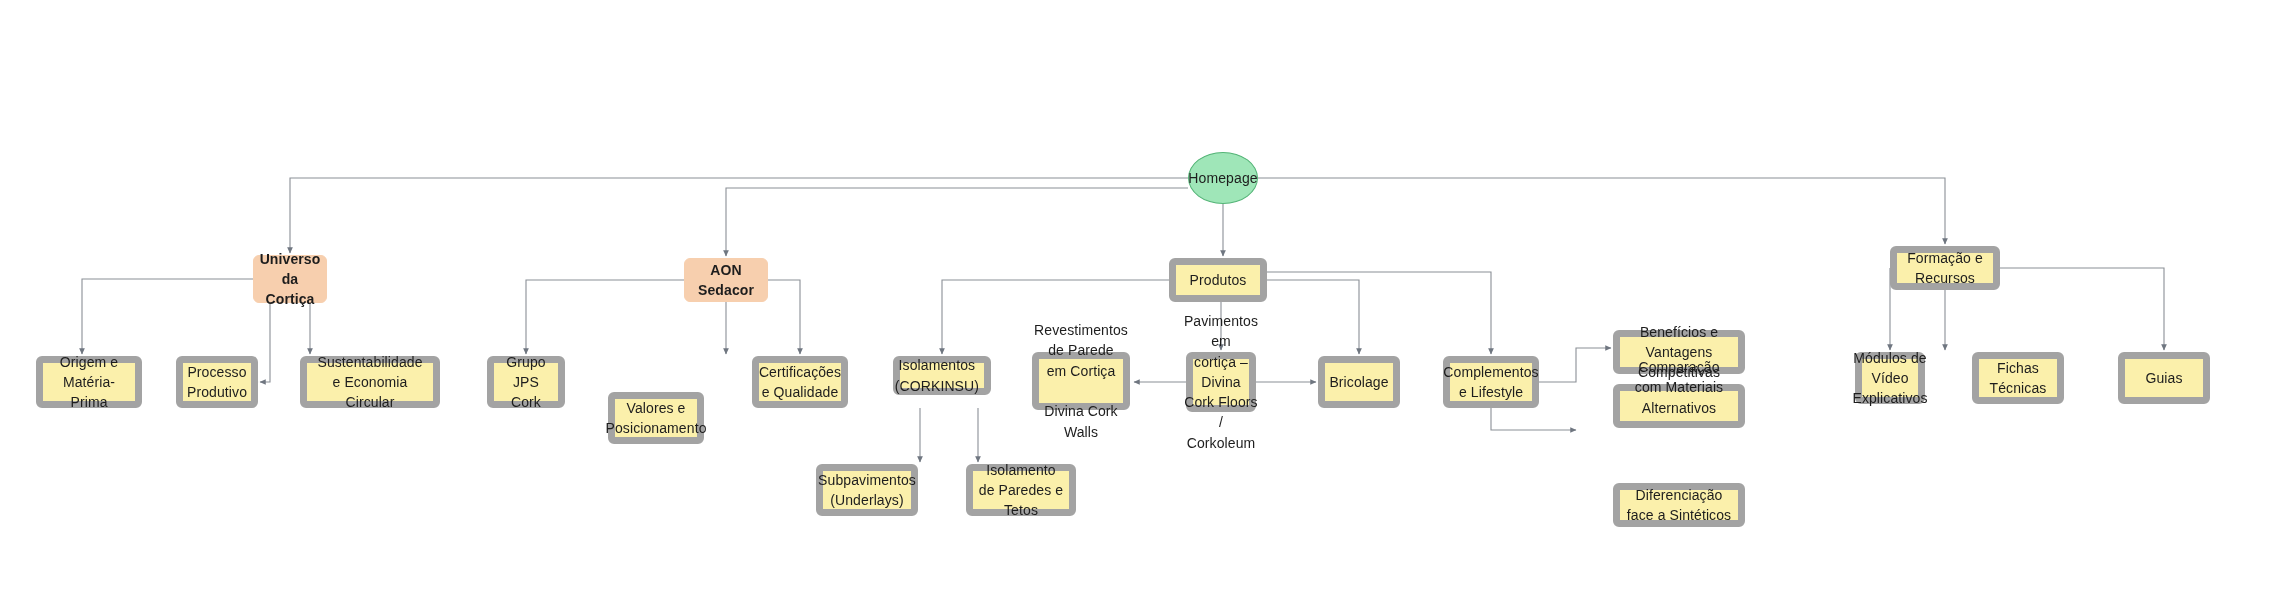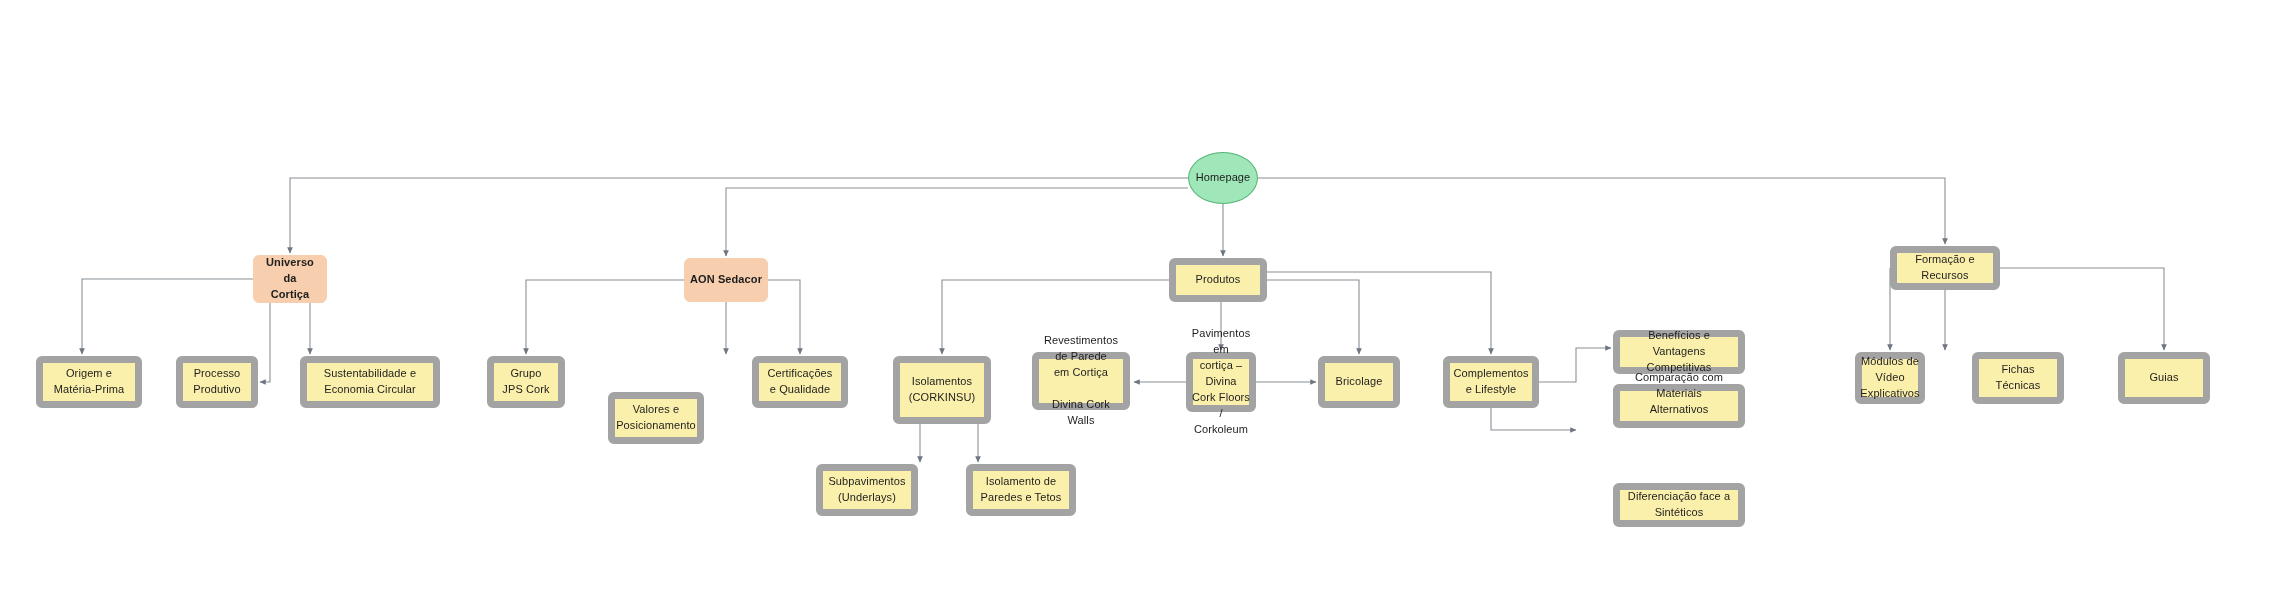--- a/index.html
+++ b/index.html
@@ -26,21 +26,21 @@
     pointer-events: none;
   }
   .node {
     position: absolute;
     box-sizing: border-box;
     display: flex;
     align-items: center;
     justify-content: center;
     text-align: center;
     border-radius: 6px;
-    font-size: 11px;
+    font-size: 14px;
     line-height: 1.45;
     color: #1d1d1d;
     letter-spacing: 0.1px;
     padding: 3px 5px;
     white-space: pre-line;
   }
   .node.root {
     border-radius: 50% / 50%;
     background: #9fe6b8;
     border: 1px solid #53b476;
@@ -98,21 +98,21 @@
 Cortiça</span></div>
       <div class="node accent" style="left: 684px; top: 258px; width: 84px; height: 44px;"><span>AON Sedacor</span></div>
       <div class="node plain" style="left: 1169px; top: 258px; width: 98px; height: 44px;"><span>Produtos</span></div>
       <div class="node plain" style="left: 1890px; top: 246px; width: 110px; height: 44px;"><span>Formação e Recursos</span></div>
       <div class="node plain" style="left: 36px; top: 356px; width: 106px; height: 52px;"><span>Origem e Matéria-Prima</span></div>
       <div class="node plain" style="left: 176px; top: 356px; width: 82px; height: 52px;"><span>Processo Produtivo</span></div>
       <div class="node plain" style="left: 300px; top: 356px; width: 140px; height: 52px;"><span>Sustentabilidade e Economia Circular</span></div>
       <div class="node plain" style="left: 487px; top: 356px; width: 78px; height: 52px;"><span>Grupo JPS Cork</span></div>
       <div class="node plain" style="left: 608px; top: 356px; width: 96px; height: 52px; margin-top: 36px;"><span>Valores e Posicionamento</span></div>
       <div class="node plain" style="left: 752px; top: 356px; width: 96px; height: 52px;"><span>Certificações e Qualidade</span></div>
-      <div class="node plain" style="left: 893px; top: 356px; width: 98px; height: 68px;"><span>Isolamentos (CORKINSU)</span></div>
+      <div class="node plain" style="left: 893px; top: 356px; width: 98px; height: 39px; justify-content: flex-end;"><span>Isolamentos (CORKINSU)</span></div>
       <div class="node plain" style="left: 1032px; top: 352px; width: 98px; height: 58px; justify-content: center;"><span>Revestimentos de Parede
 em Cortiça
 
 Divina Cork Walls</span></div>
       <div class="node plain" style="left: 1186px; top: 352px; width: 70px; height: 60px;"><span>Pavimentos em
 cortiça – Divina
 Cork Floors /
 Corkoleum</span></div>
       <div class="node plain" style="left: 1318px; top: 356px; width: 82px; height: 52px;"><span>Bricolage</span></div>
       <div class="node plain" style="left: 1443px; top: 356px; width: 96px; height: 52px;"><span>Complementos e Lifestyle</span></div>

